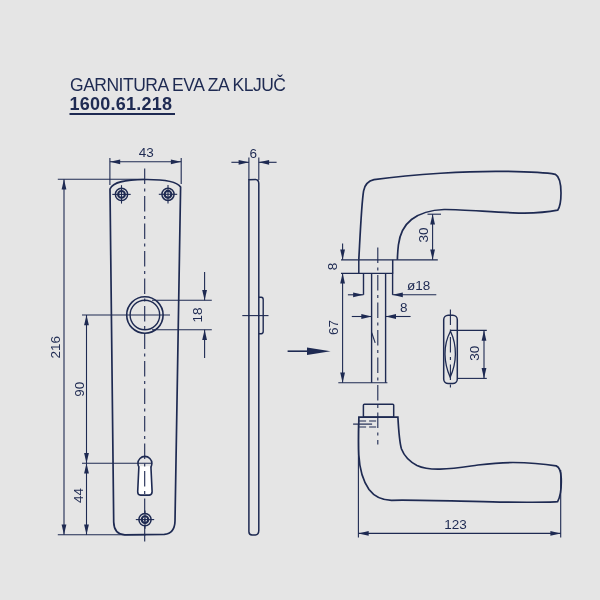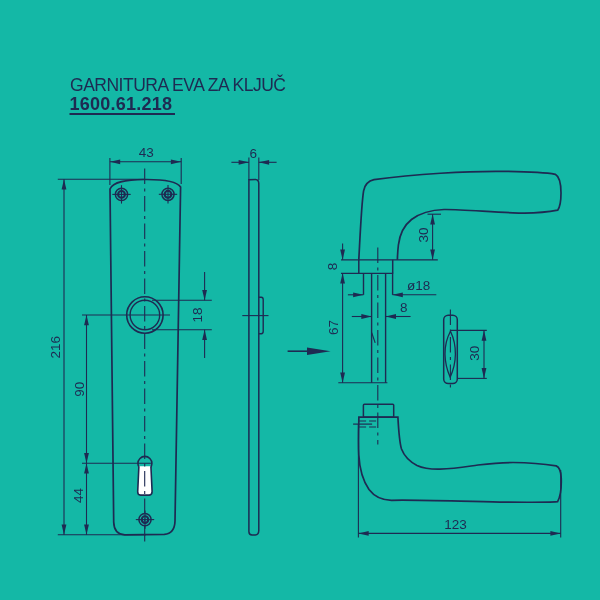--- a/index.html
+++ b/index.html
@@ -1,16 +1,16 @@
 <!DOCTYPE html>
 <html><head>
 <meta charset="utf-8">
 <style>
   html,body{margin:0;padding:0;background:#ffffff;}
-  .wrap{width:600px;height:600px;position:relative;background:#14b8a6;}
+  .wrap{width:600px;height:600px;position:relative;background:#e5e5e5;}
   text{font-family:"Liberation Sans", sans-serif; fill:#1e2a52;}
   .dim{font-size:13.5px;}
 </style>
 </head>
 <body>
 <div class="wrap">
 <svg width="600" height="600" viewBox="0 0 600 600" xmlns="http://www.w3.org/2000/svg">
 <defs>
   <marker id="ah" markerWidth="13" markerHeight="9" refX="11.5" refY="4.5" orient="auto-start-reverse" markerUnits="userSpaceOnUse">
     <path d="M11.5 4.5 L1.2 2.1 L1.2 6.9 Z" fill="#1e2a52"></path>

